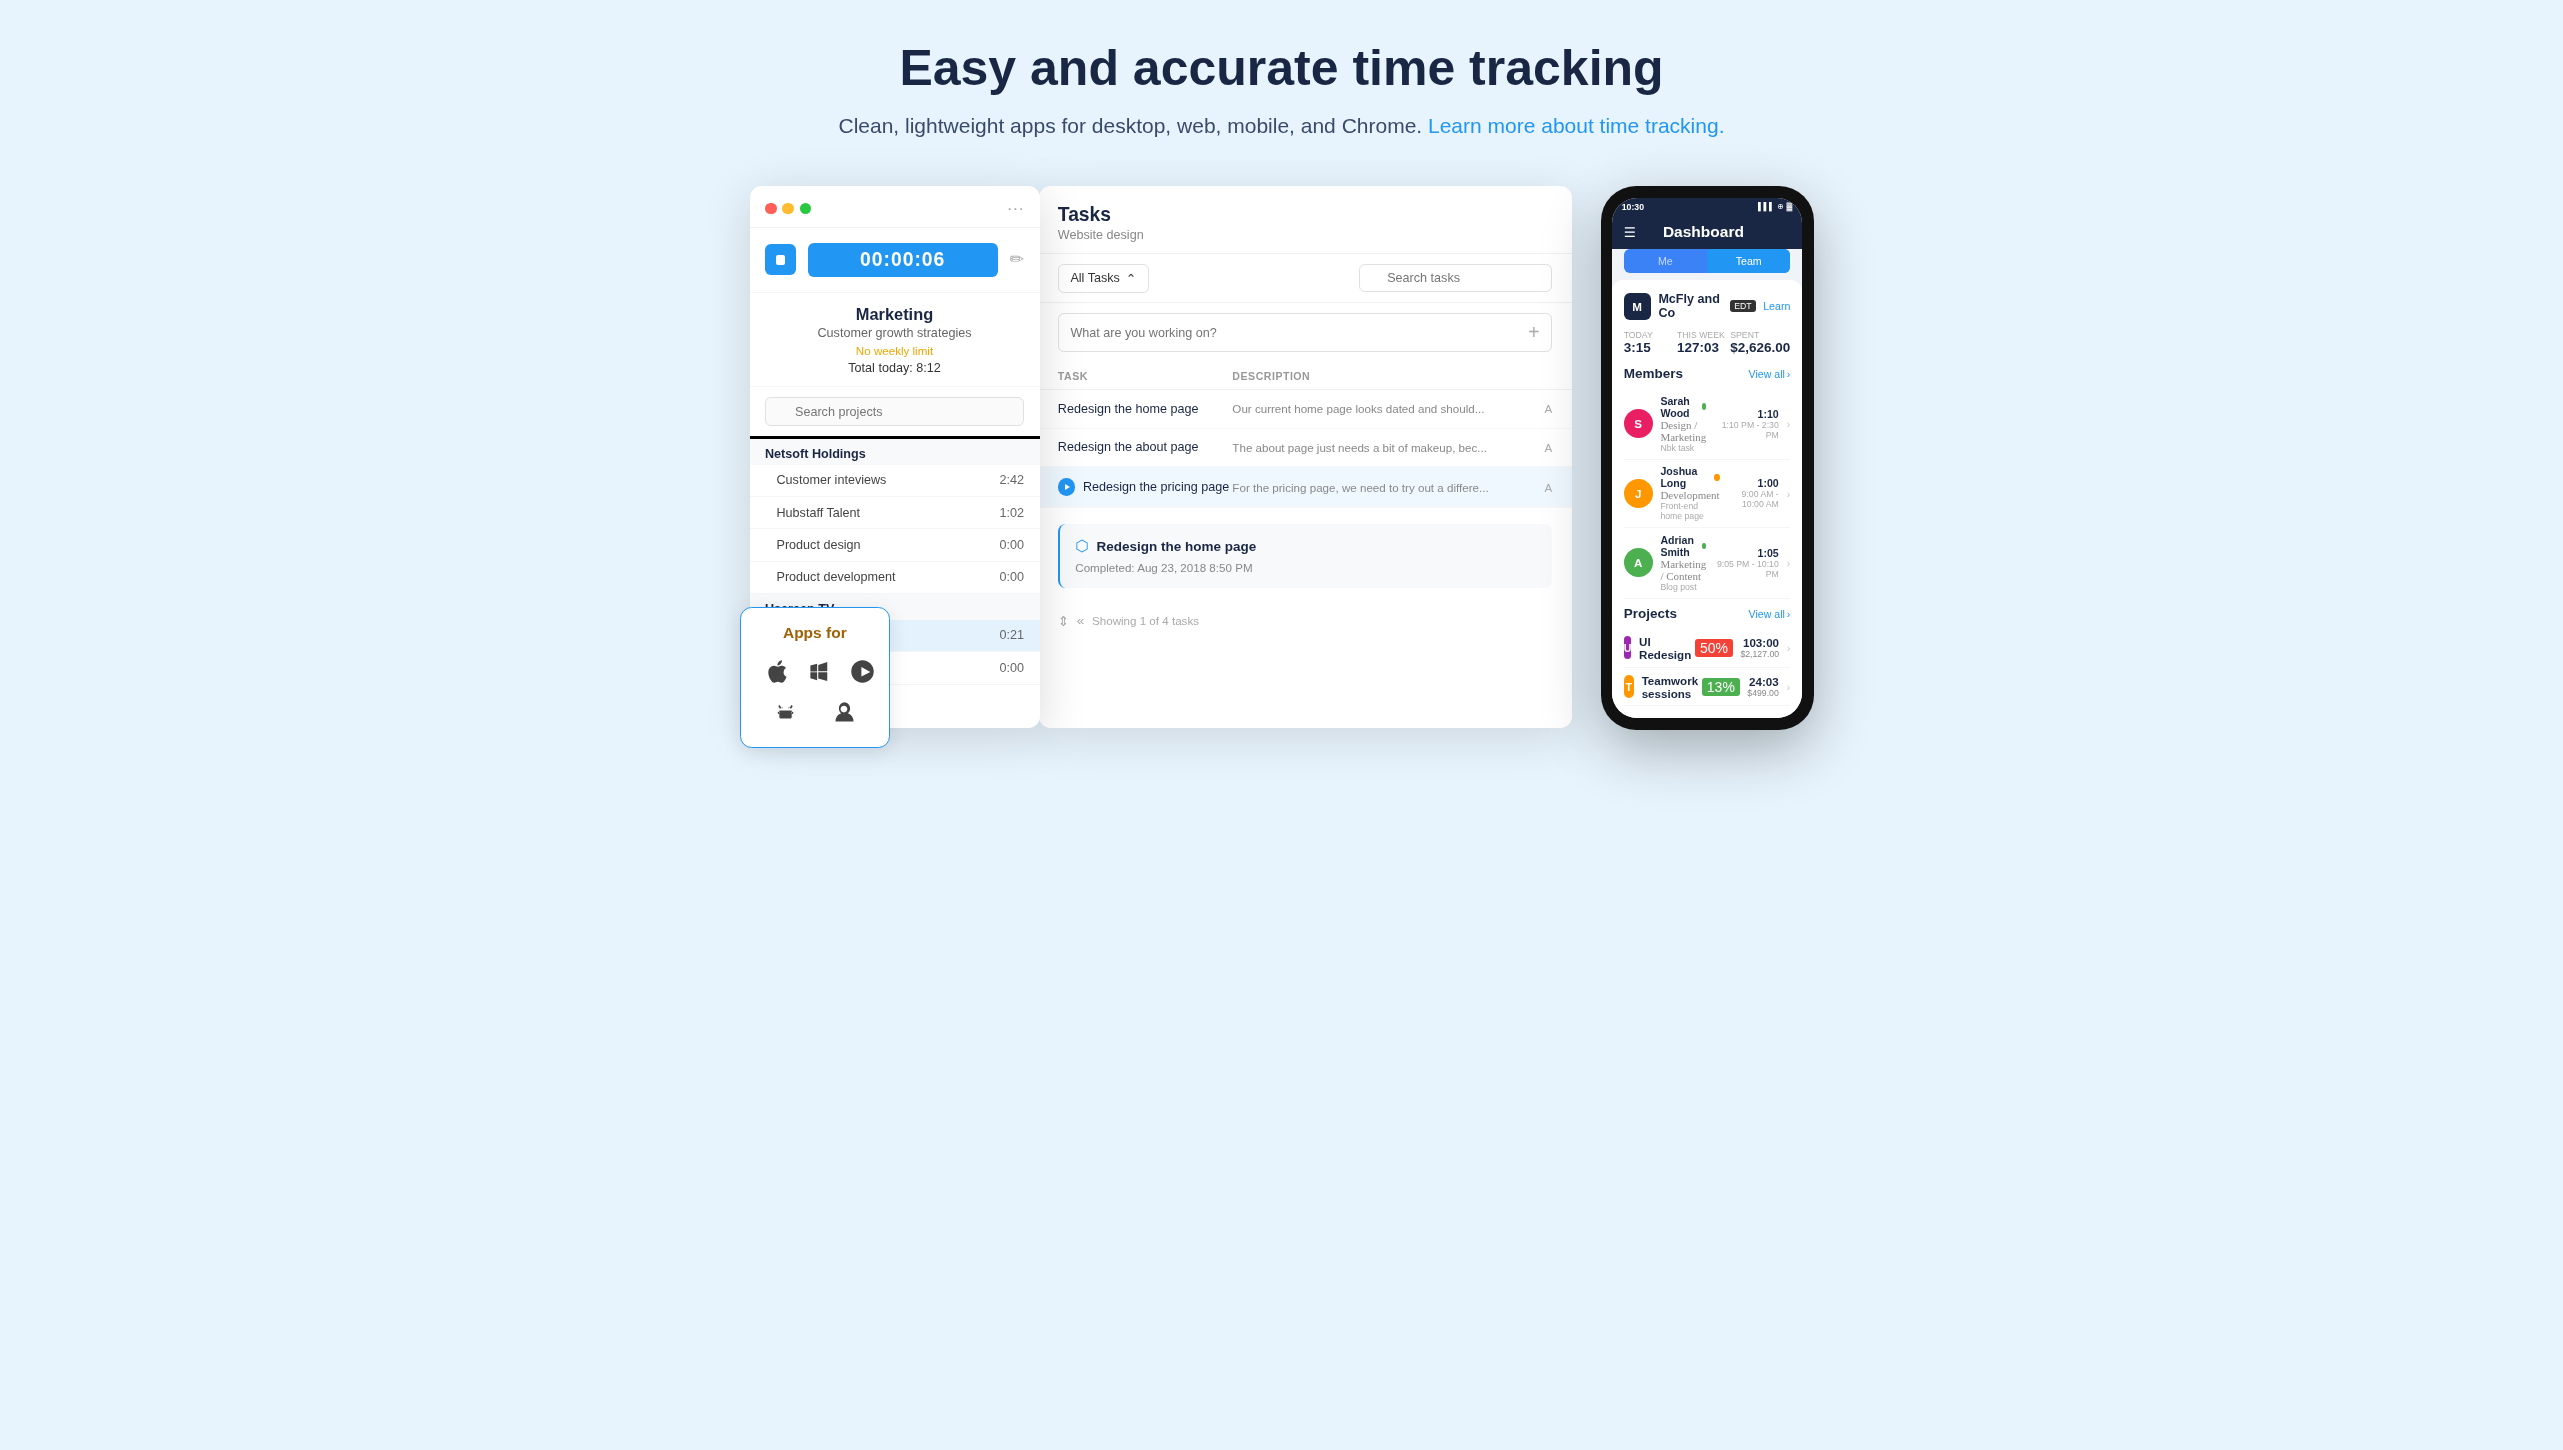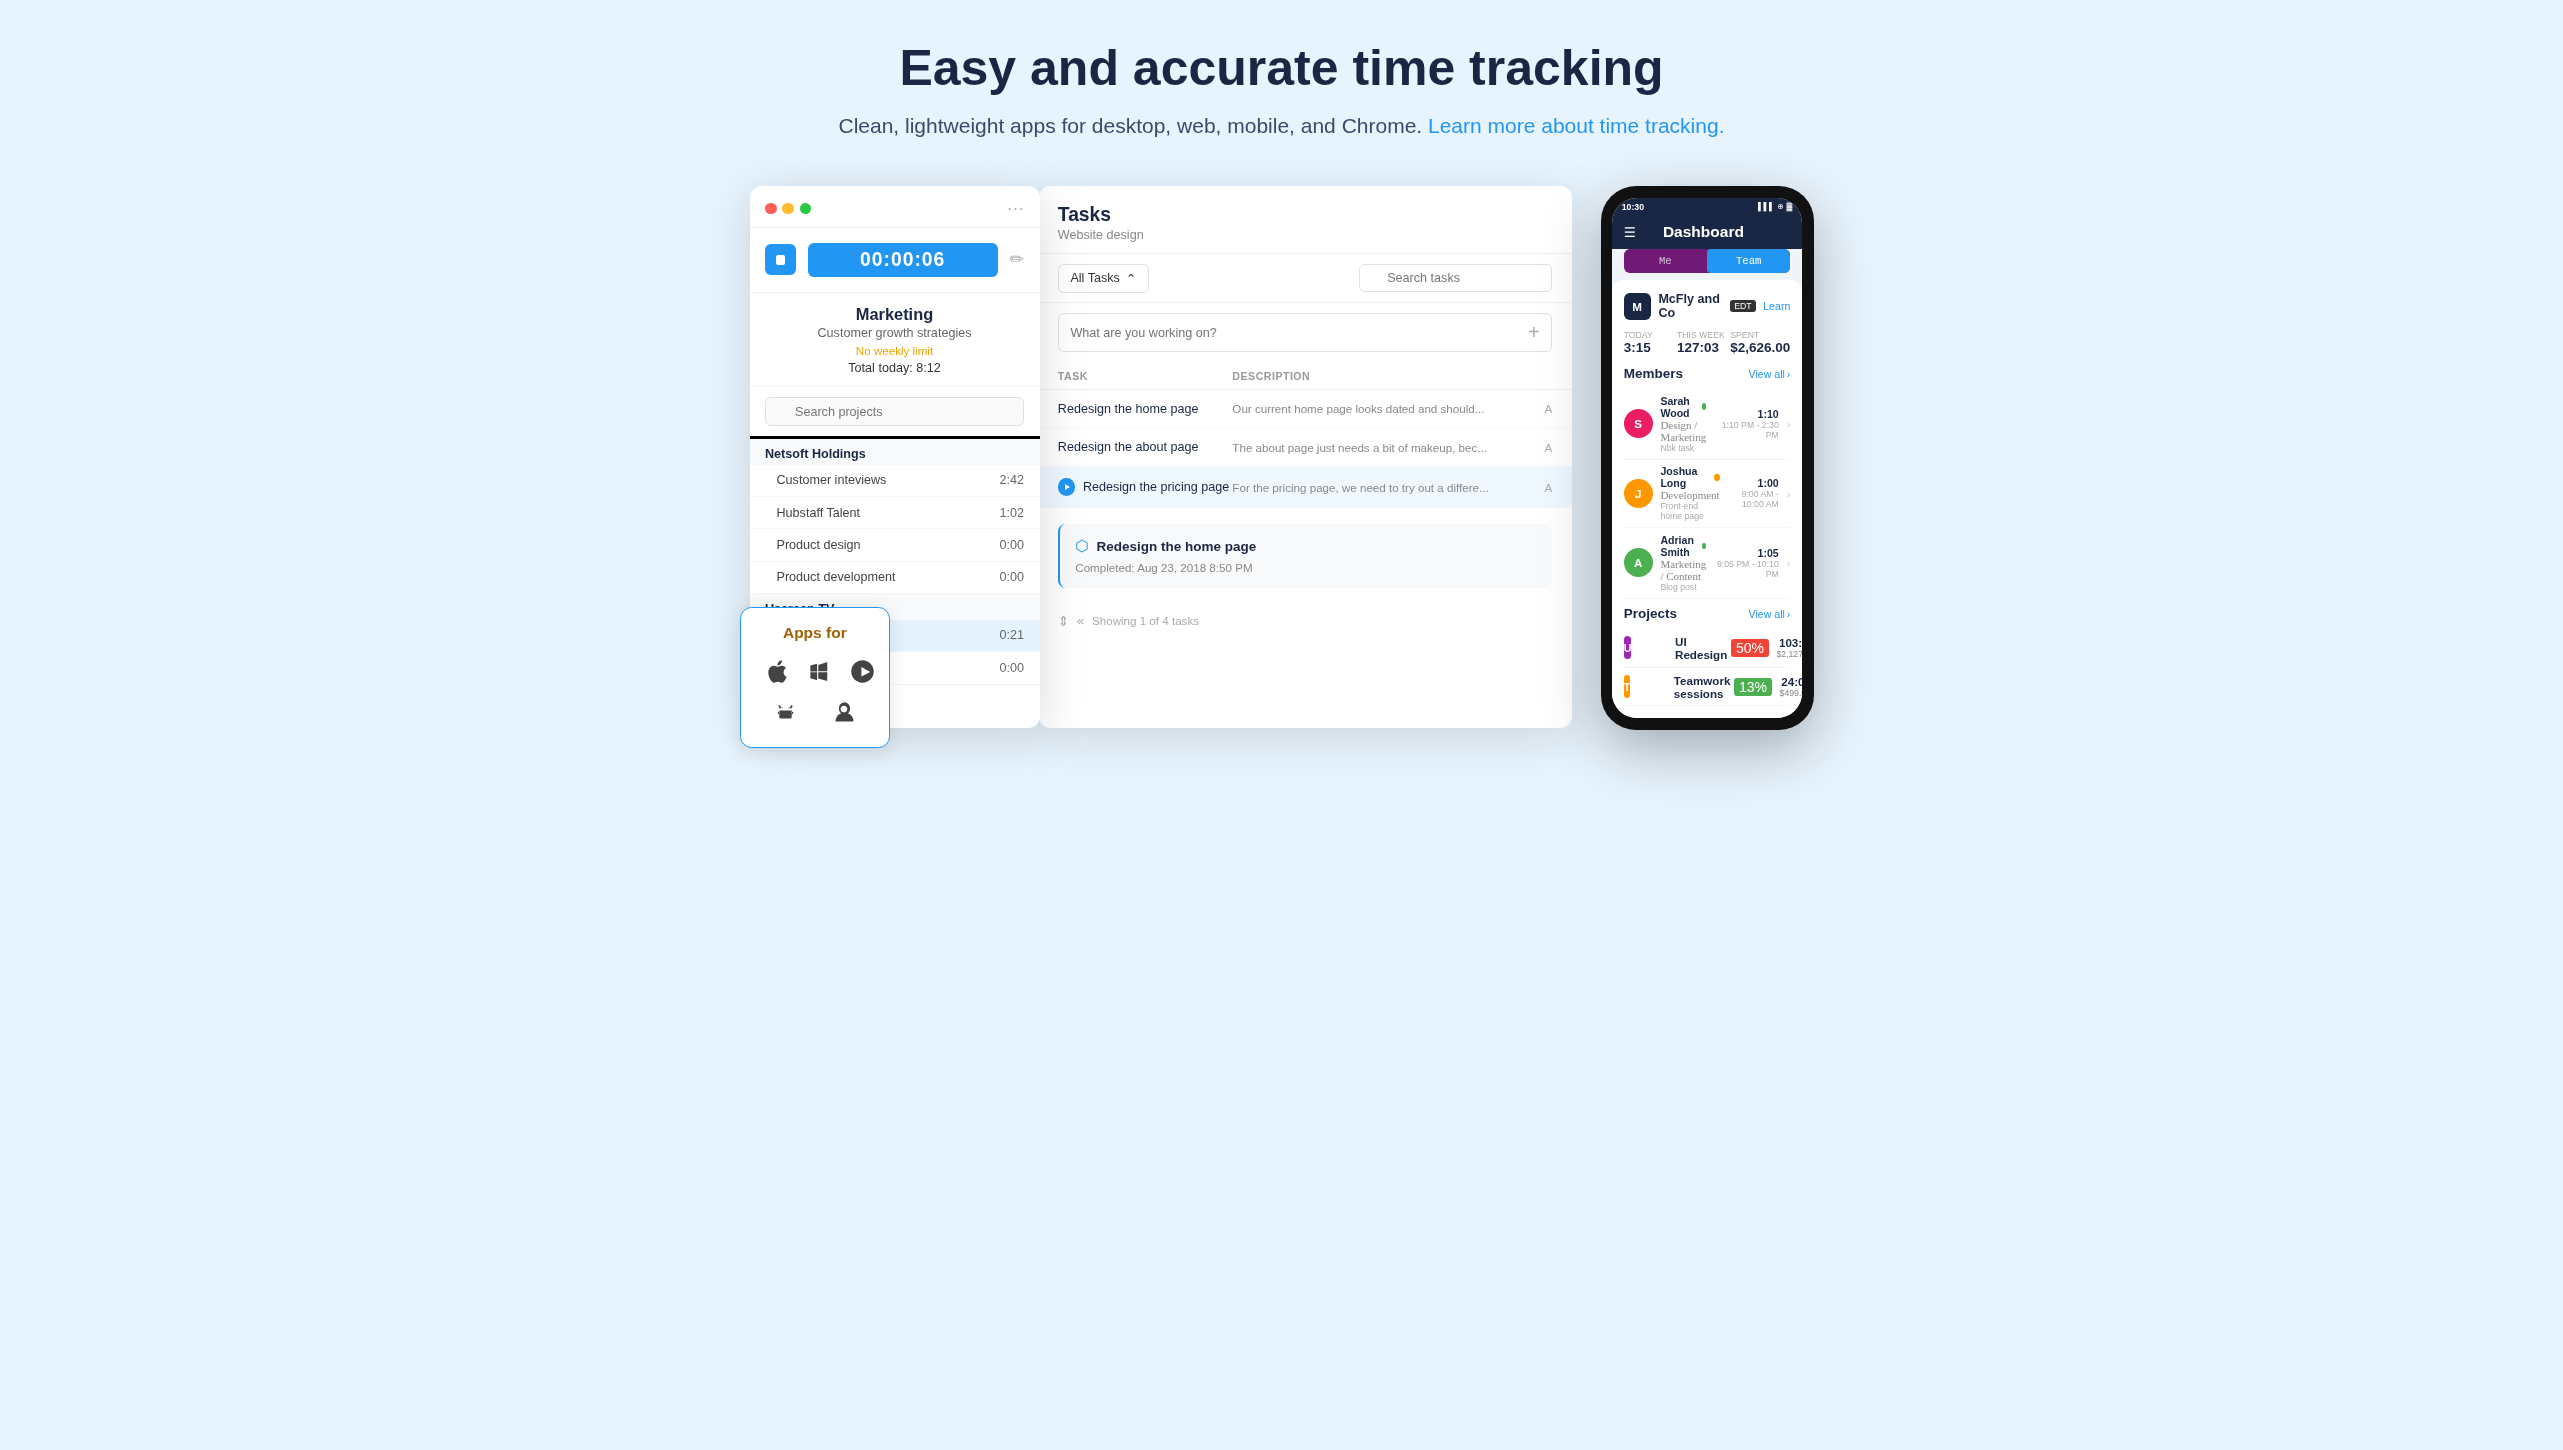--- a/index.html
+++ b/index.html
@@ -419,26 +419,25 @@
       font-size: 13.5px;
     }
     .phone-nav-title {
       flex: 1;
       font-size: 15.5px;
       font-weight: 700;
       color: #fff;
       text-align: center;
     }
     .phone-tab-bar {
-      background: #701a75;
+      background: #3b82f6;
       display: flex;
       margin: 0 11.6px 7.7px;
       border-radius: 5.8px;
       overflow: hidden;
-      font-family: Liberation Mono, monospace;
     }
     .phone-tab {
       flex: 1;
       padding: 5.8px 0;
       text-align: center;
       font-size: 10.6px;
       color: rgba(255,255,255,0.7);
       cursor: pointer;
     }
     .phone-tab.active {
@@ -604,21 +603,20 @@
       border-radius: 5.8px;
       display: flex;
       align-items: center;
       justify-content: center;
       font-size: 10.6px;
       font-weight: 700;
       color: #fff;
     }
     .phone-project-info {
       flex: 1;
-      margin-left: 36px;
     }
     .phone-project-name {
       font-size: 11.6px;
       font-weight: 600;
       color: #1a2744;
       display: flex;
       align-items: center;
       gap: 3.9px;
     }
     .phone-project-hours {

